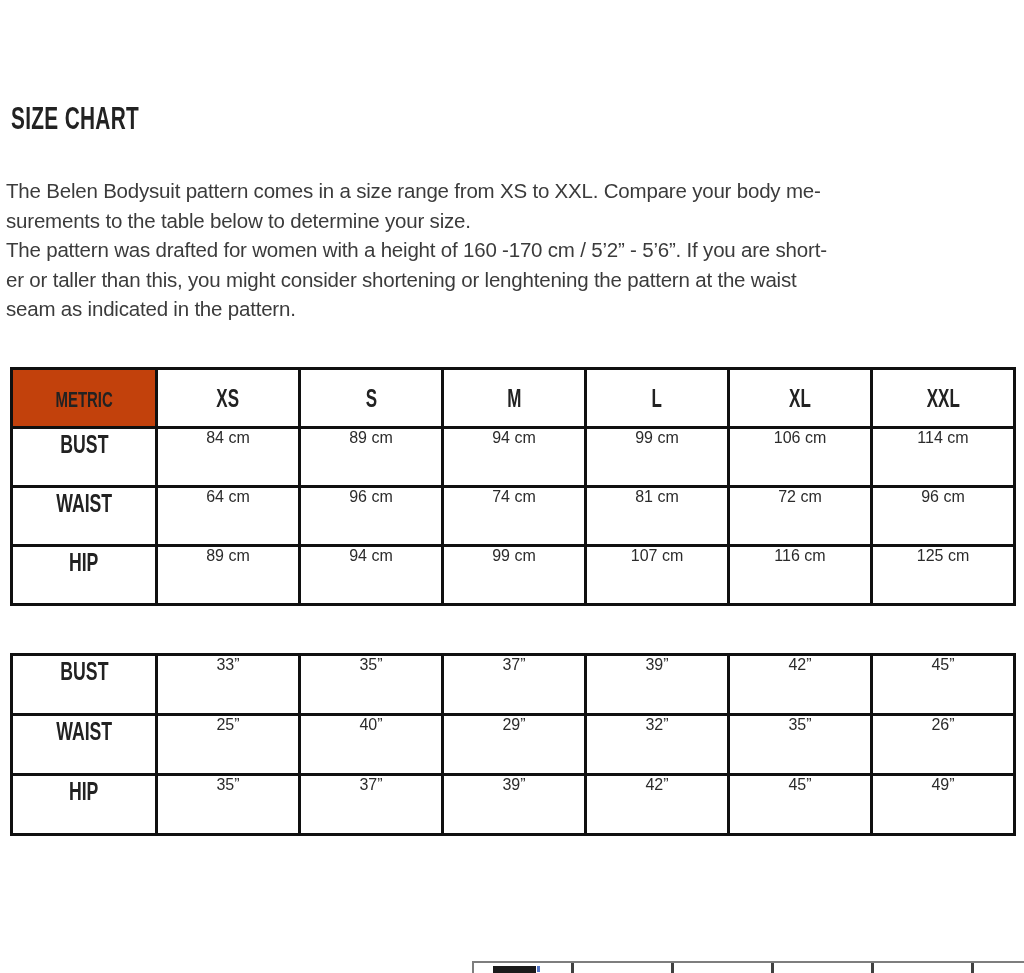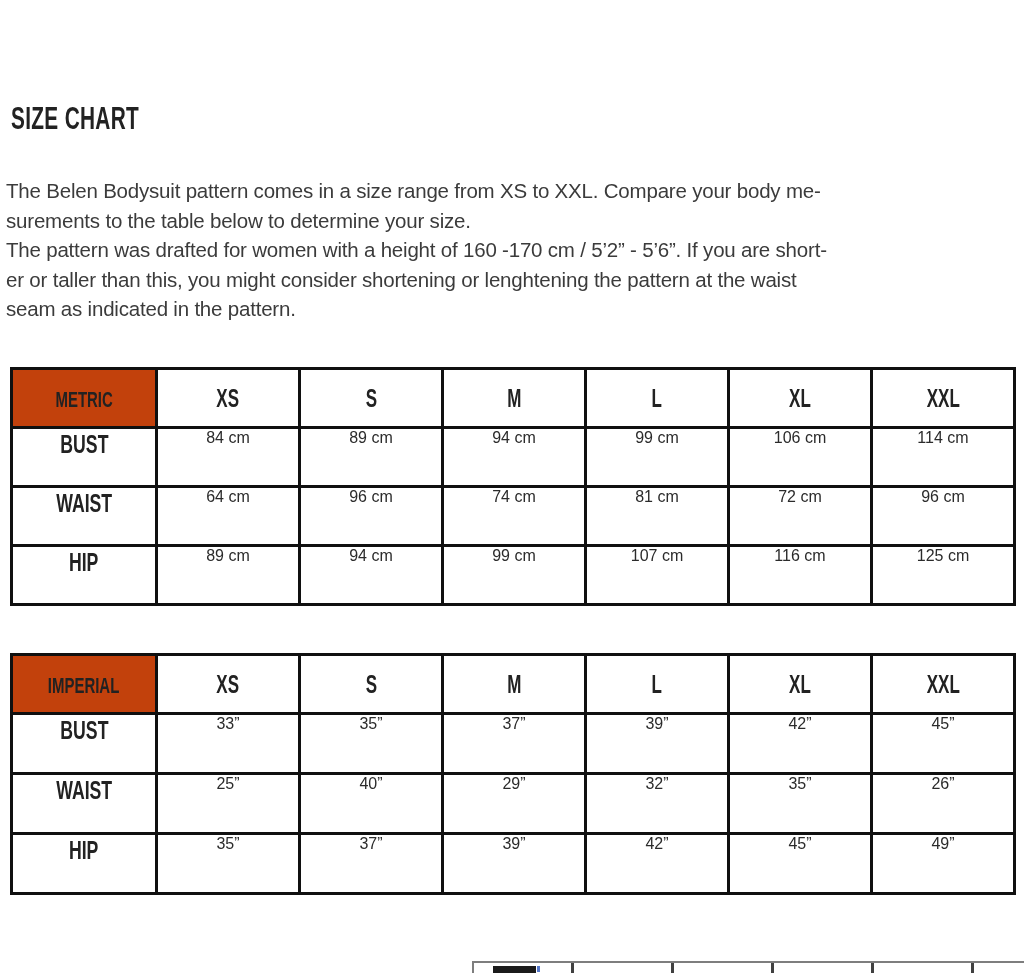--- a/index.html
+++ b/index.html
@@ -179,29 +179,20 @@
       <col style="width:145px">
       <col style="width:143px">
         <col style="width:143px">
         <col style="width:143px">
       <col style="width:143px">
         <col style="width:143px">
         <col style="width:143px">
     </colgroup>
     <tbody>
       <tr>
-        <th class="hcell corner"><span class="cond">IMPERIAL</span></th>
-        <th class="hcell"><span class="cond">XS</span></th>
-        <th class="hcell"><span class="cond">S</span></th>
-        <th class="hcell"><span class="cond">M</span></th>
-        <th class="hcell"><span class="cond">L</span></th>
-        <th class="hcell"><span class="cond">XL</span></th>
-        <th class="hcell"><span class="cond">XXL</span></th>
-      </tr>
-      <tr>
         <th class="rlabel"><span class="cond">BUST</span></th>
         <td class="val">33”</td>
         <td class="val">35”</td>
         <td class="val">37”</td>
         <td class="val">39”</td>
         <td class="val">42”</td>
         <td class="val">45”</td>
       </tr>
       <tr>
         <th class="rlabel"><span class="cond">WAIST</span></th>

